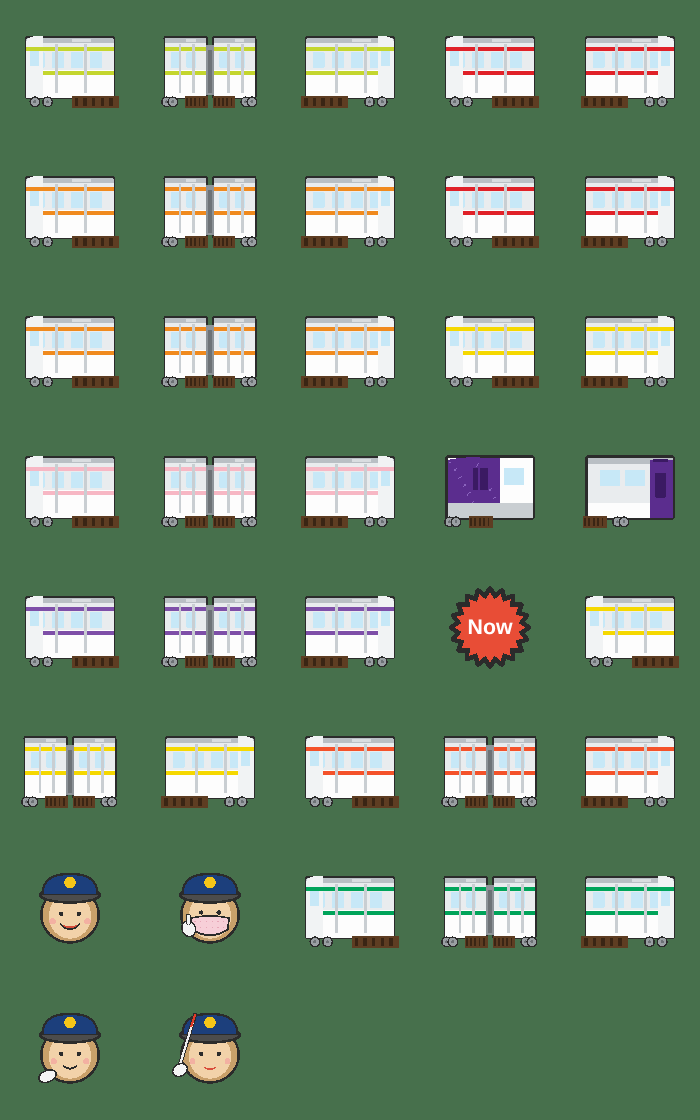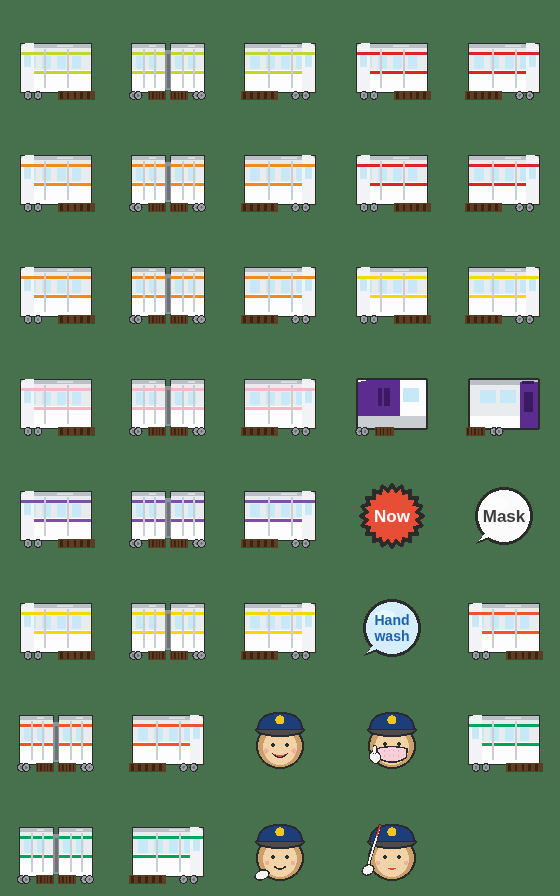--- a/index.html
+++ b/index.html
@@ -19,21 +19,21 @@
     height: 896px;
     display: grid;
     grid-template-columns: repeat(5, 112px);
     grid-template-rows: repeat(8, 112px);
     background: #47704c;
   }
   .cell {
     width: 112px;
     height: 112px;
     display: flex;
-    align-items: flex-end;
+    align-items: center;
     justify-content: center;
     position: relative;
     text-decoration: underline;
   }
   .art {
     width: 84px;
     height: 84px;
     position: relative;
   }
   .art svg { display: block; width: 84px; height: 84px; }
@@ -992,34 +992,20 @@
       <div class="art" aria-label="Now">
         <svg viewBox="0 0 84 84" shape-rendering="crispEdges">
           <g>
             <polygon points="42.00,9.00 45.99,14.81 51.58,10.52 53.58,17.28 60.22,14.92 60.03,21.97 67.08,21.78 64.72,28.42 71.48,30.42 67.19,36.01 73.00,40.00 67.19,43.99 71.48,49.58 64.72,51.58 67.08,58.22 60.03,58.03 60.22,65.08 53.58,62.72 51.58,69.48 45.99,65.19 42.00,71.00 38.01,65.19 32.42,69.48 30.42,62.72 23.78,65.08 23.97,58.03 16.92,58.22 19.28,51.58 12.52,49.58 16.81,43.99 11.00,40.00 16.81,36.01 12.52,30.42 19.28,28.42 16.92,21.78 23.97,21.97 23.78,14.92 30.42,17.28 32.42,10.52 38.01,14.81" fill="#2b2b2b" stroke="#2b2b2b" stroke-width="4" stroke-linejoin="round"></polygon>
             <polygon points="42.00,12.00 45.60,17.28 50.65,13.37 52.44,19.51 58.46,17.35 58.26,23.74 64.65,23.54 62.49,29.56 68.63,31.35 64.72,36.40 70.00,40.00 64.72,43.60 68.63,48.65 62.49,50.44 64.65,56.46 58.26,56.26 58.46,62.65 52.44,60.49 50.65,66.63 45.60,62.72 42.00,68.00 38.40,62.72 33.35,66.63 31.56,60.49 25.54,62.65 25.74,56.26 19.35,56.46 21.51,50.44 15.37,48.65 19.28,43.60 14.00,40.00 19.28,36.40 15.37,31.35 21.51,29.56 19.35,23.54 25.74,23.74 25.54,17.35 31.56,19.51 33.35,13.37 38.40,17.28" fill="#e84d36"></polygon>
             <text x="42" y="40" class="badge-txt" font-size="17" fill="#ffffff" stroke="">Now</text>
           </g>
         </svg>
       </div>
     </div>
-    <div class="cell" title="Mask">
-      <div class="art" aria-label="Mask">
-        <svg viewBox="0 0 84 84" shape-rendering="crispEdges">
-          <g>
-            <path d="M22 58 L14 68 L30 62 Z" fill="#2b2b2b"></path>
-            <circle cx="42" cy="40" r="29" fill="#2b2b2b"></circle>
-            <path d="M23 57 L17 65 L30 60 Z" fill="#fbfbfb"></path>
-            <circle cx="42" cy="40" r="26" fill="#fbfbfb"></circle>
-            <ellipse cx="35" cy="28" rx="11" ry="6" fill="#ffffff" fill-opacity="0.45"></ellipse>
-            <text x="42" y="40" class="badge-txt" font-size="17" fill="#3d3d3d" stroke="none">Mask</text>
-          </g>
-        </svg>
-      </div>
-    </div>
     <div class="cell" title="Yellow band train front car">
       <div class="art" aria-label="Yellow band train front car">
         <svg viewBox="0 0 84 84" shape-rendering="crispEdges">
           <g>
             <rect x="5.8" y="14.8" width="72.4" height="50.4" fill="#2b2b2b" rx="2"></rect>
             <rect x="7" y="16" width="70" height="5" fill="#b9bfc4" rx="1.5"></rect>
             <rect x="7" y="20" width="70" height="44" fill="#e9ecee"></rect>
             <rect x="7" y="42" width="70" height="22" fill="#fdfdfd"></rect>
             <rect x="7" y="23.5" width="70" height="3.2" fill="#f5d800"></rect>
             <rect x="7" y="43" width="70" height="3.2" fill="#f5d800"></rect>
@@ -1134,35 +1120,20 @@
             <circle cx="57.599999999999994" cy="67.5" r="4.4" fill="#2b2b2b"></circle>
             <circle cx="57.599999999999994" cy="67.5" r="3.2" fill="#9a9fa3"></circle>
             <circle cx="57.599999999999994" cy="67.5" r="1.3" fill="#6d7276"></circle>
             <circle cx="67.74" cy="67.5" r="4.4" fill="#2b2b2b"></circle>
             <circle cx="67.74" cy="67.5" r="3.2" fill="#9a9fa3"></circle>
             <circle cx="67.74" cy="67.5" r="1.3" fill="#6d7276"></circle>
           </g>
         </svg>
       </div>
     </div>
-    <div class="cell" title="Hand wash">
-      <div class="art" aria-label="Hand wash">
-        <svg viewBox="0 0 84 84" shape-rendering="crispEdges">
-          <g>
-            <path d="M22 58 L14 68 L30 62 Z" fill="#2b2b2b"></path>
-            <circle cx="42" cy="40" r="29" fill="#2b2b2b"></circle>
-            <path d="M23 57 L17 65 L30 60 Z" fill="#d6eefb"></path>
-            <circle cx="42" cy="40" r="26" fill="#d6eefb"></circle>
-            <ellipse cx="35" cy="28" rx="11" ry="6" fill="#ffffff" fill-opacity="0.45"></ellipse>
-            <text x="42" y="32" class="badge-txt" font-size="14" fill="#1b63ae" stroke="none">Hand</text>
-            <text x="42" y="48" class="badge-txt" font-size="14" fill="#1b63ae" stroke="none">wash</text>
-          </g>
-        </svg>
-      </div>
-    </div>
     <div class="cell" title="Vermilion line train front car">
       <div class="art" aria-label="Vermilion line train front car">
         <svg viewBox="0 0 84 84" shape-rendering="crispEdges">
           <g>
             <rect x="5.8" y="14.8" width="72.4" height="50.4" fill="#2b2b2b" rx="2"></rect>
             <rect x="7" y="16" width="70" height="5" fill="#b9bfc4" rx="1.5"></rect>
             <rect x="7" y="20" width="70" height="44" fill="#e9ecee"></rect>
             <rect x="7" y="42" width="70" height="22" fill="#fdfdfd"></rect>
             <rect x="7" y="23.5" width="70" height="3.2" fill="#f4522a"></rect>
             <rect x="7" y="43" width="70" height="3.2" fill="#f4522a"></rect>

